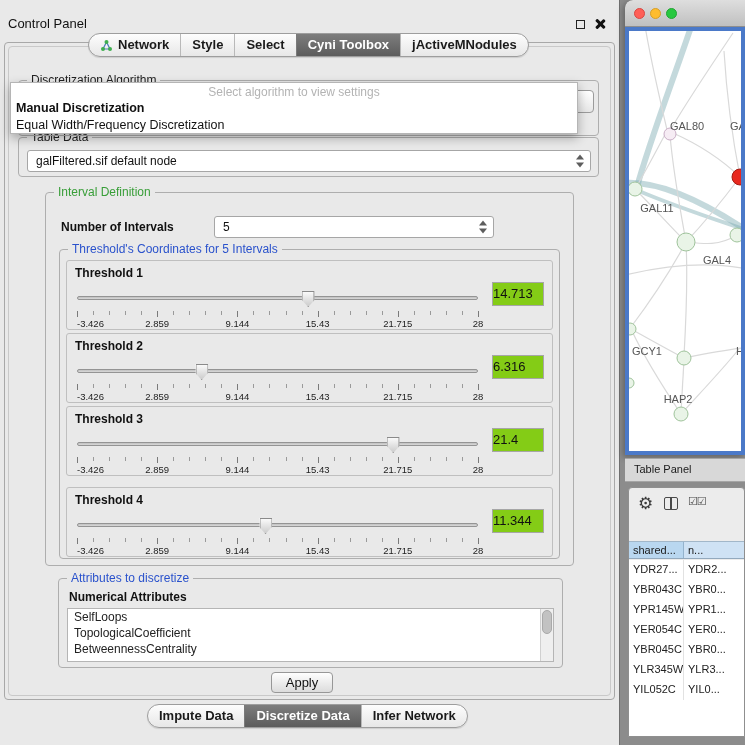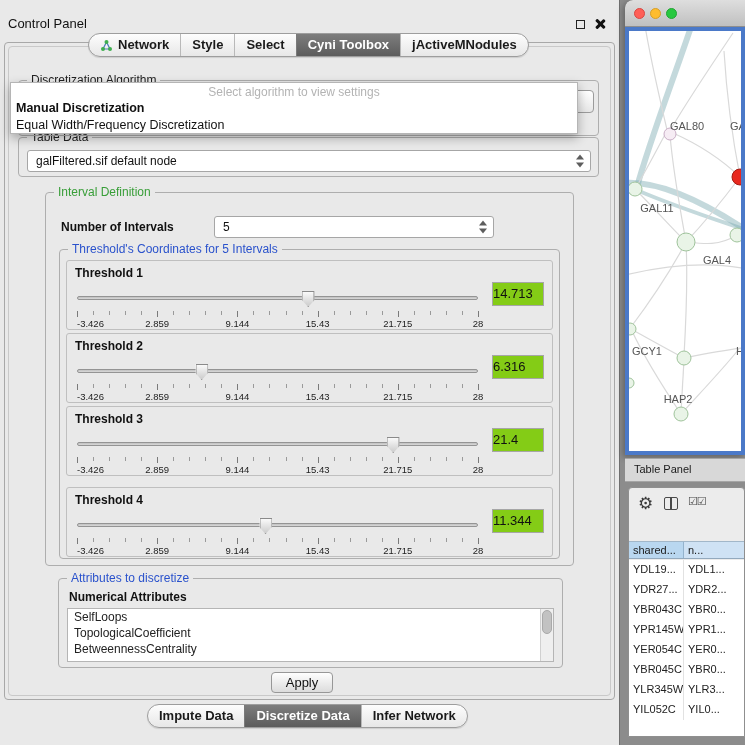--- a/index.html
+++ b/index.html
@@ -402,24 +402,20 @@
       <span class="gear">⚙</span>
       <span class="colico"></span>
       <span class="checks">☑☑</span>
     </div>
     <div class="thead">
       <div class="th c0">shared...</div>
       <div class="th c1">n...</div>
     </div>
     <div class="trows">
         <div class="trow">
-          <div class="tcell c0">YDL19...</div>
-          <div class="tcell c1">YDL1...</div>
-        </div>
-        <div class="trow">
           <div class="tcell c0">YDR27...</div>
           <div class="tcell c1">YDR2...</div>
         </div>
         <div class="trow">
           <div class="tcell c0">YBR043C</div>
           <div class="tcell c1">YBR0...</div>
         </div>
         <div class="trow">
           <div class="tcell c0">YPR145W</div>
           <div class="tcell c1">YPR1...</div>

